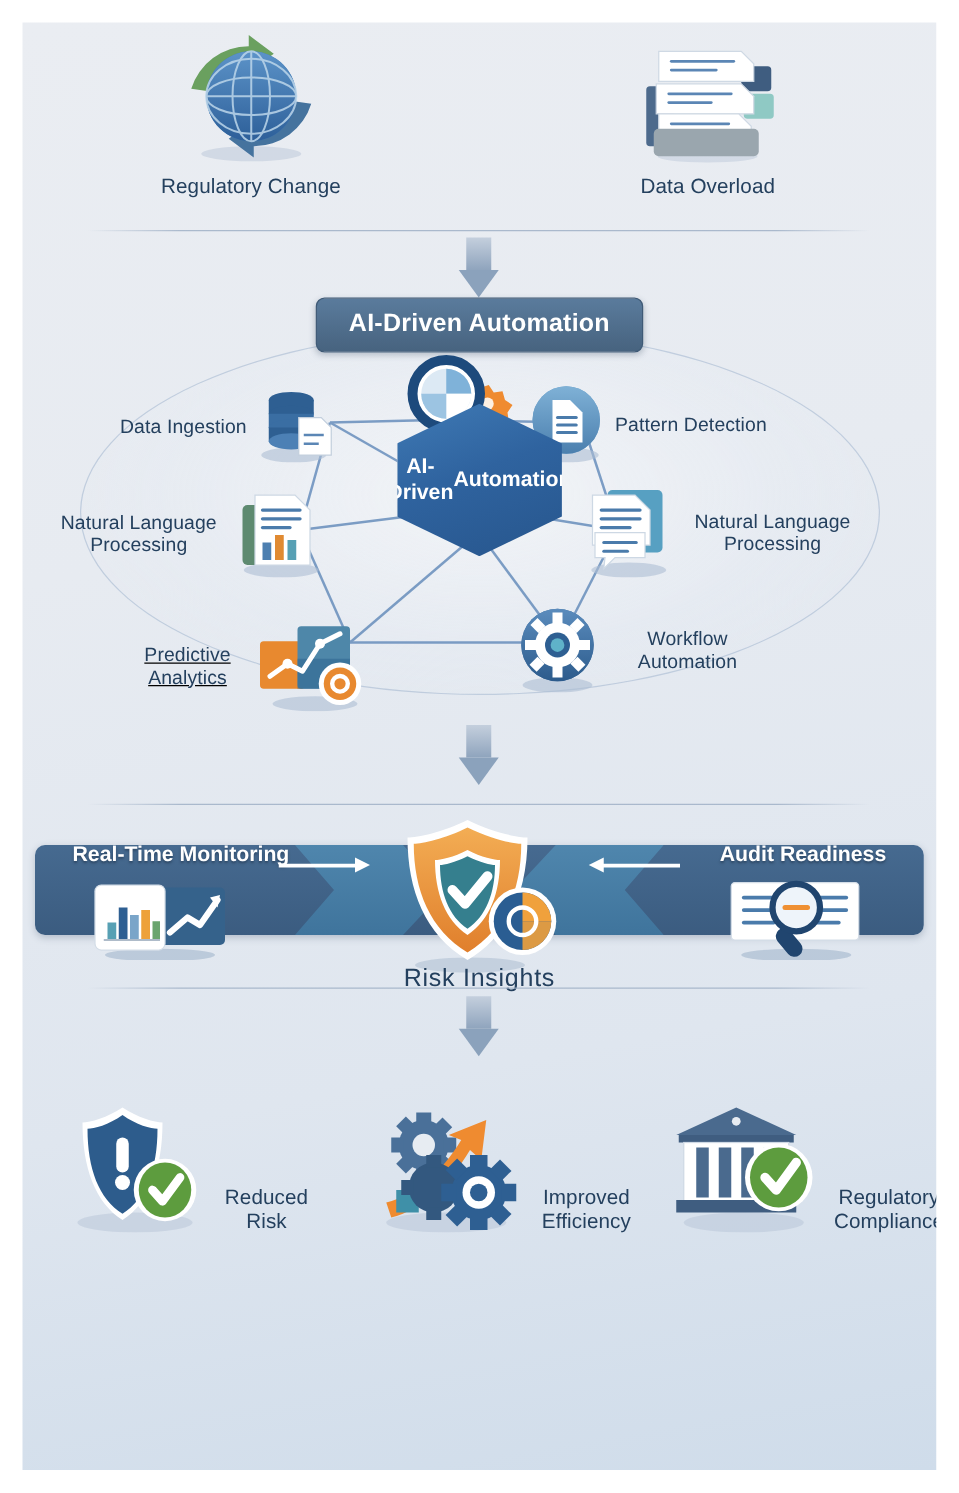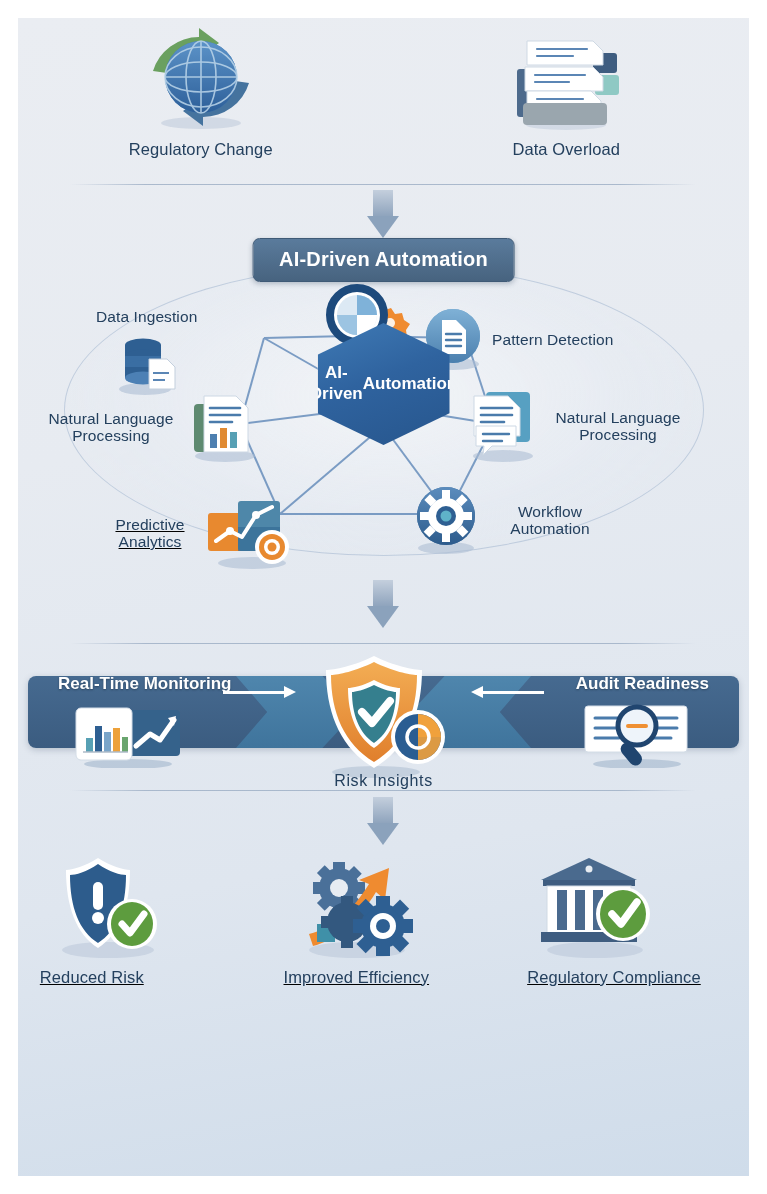--- a/index.html
+++ b/index.html
@@ -95,26 +95,26 @@
   #band .chev-l { left: 208px; clip-path: polygon(0 0, 72% 0, 100% 50%, 72% 100%, 0 100%, 26% 50%); }
   #band .chev-r { right: 208px; clip-path: polygon(28% 0, 100% 0, 74% 50%, 100% 100%, 28% 100%, 0 50%); }
   .band-label { position: absolute; top: 20px; color: #fff; font-size: 17px; font-weight: bold;
                 text-shadow: 0 1px 2px rgba(20,35,55,.5); }
   .band-arrow { position: absolute; top: 37px; height: 3px; background: #fff; }
   .band-arrow::after { content: ""; position: absolute; top: -5px; width: 0; height: 0;
                        border-top: 6.5px solid transparent; border-bottom: 6.5px solid transparent; }
   .band-arrow.to-right::after { right: -11px; border-left: 12px solid #fff; }
   .band-arrow.to-left::after  { left: -11px;  border-right: 12px solid #fff; }
   #risk-caption { position: absolute; left: 0; top: 118px; width: 731px; text-align: center;
-                  font-size: 16px; color: #24405e; letter-spacing: .6px; }
+                  font-size: 20px; color: #24405e; letter-spacing: .6px; }
 
   
   #outcomes { position: absolute; left: 0; top: 828px; width: 731px; height: 140px;
               display: flex; justify-content: space-around; align-items: flex-end; }
-  .outcome { width: 200px; display: flex; flex-direction: column; align-items: flex-start; text-decoration: underline; }
+  .outcome { width: 200px; display: flex; flex-direction: row; align-items: flex-end; }
   .outcome .art { height: 108px; display: flex; align-items: flex-end; justify-content: center; }
   .outcome .cap { margin-top: 10px; }
 </style>
 </head>
 <body>
 
 <div id="canvas">
 
   <div id="problems">
 
@@ -195,21 +195,21 @@
         <line x1="246" y1="82" x2="365" y2="150"></line>
         <line x1="448" y1="82" x2="365" y2="150"></line>
         <line x1="330" y1="80" x2="365" y2="128"></line>
         <line x1="222" y1="168" x2="365" y2="150"></line>
         <line x1="476" y1="168" x2="365" y2="150"></line>
         <line x1="262" y1="258" x2="365" y2="170"></line>
         <line x1="430" y1="258" x2="365" y2="170"></line>
       </g>
     </svg>
 
-    <div class="node" style="left:78px; top:52px;flex-direction:column;">
+    <div class="node" style="left:78px; top:52px;">
       <div class="cap lbl">Data Ingestion</div>
       <div class="art">
         <svg width="64" height="62" viewBox="0 0 64 62">
           <ellipse cx="30" cy="56" rx="26" ry="6" fill="#aebed3" opacity=".6"></ellipse>
           <g fill="#2e5f92">
             <ellipse cx="28" cy="12" rx="18" ry="6.5"></ellipse>
             <rect x="10" y="12" width="36" height="11"></rect>
               <ellipse cx="28" cy="23" rx="18" ry="6.5"></ellipse>
             <rect x="10" y="23" width="36" height="11" fill="#3a6ea3"></rect>
               <ellipse cx="28" cy="34" rx="18" ry="6.5" fill="#3a6ea3"></ellipse>

